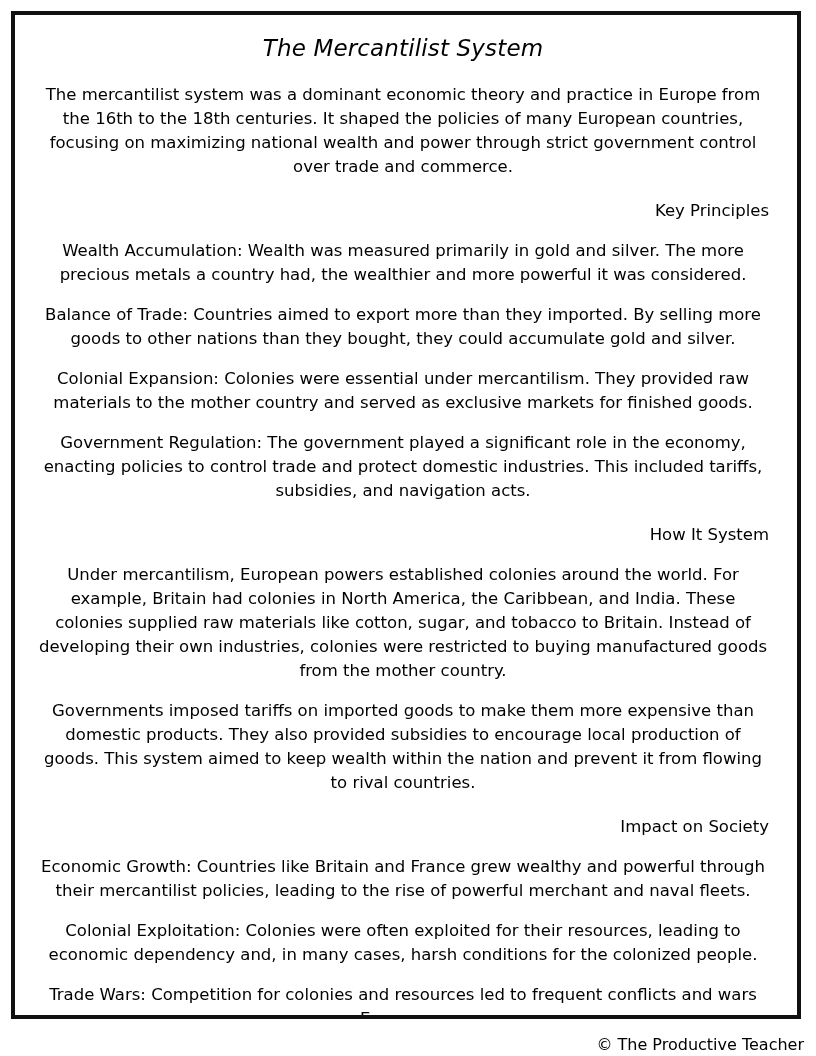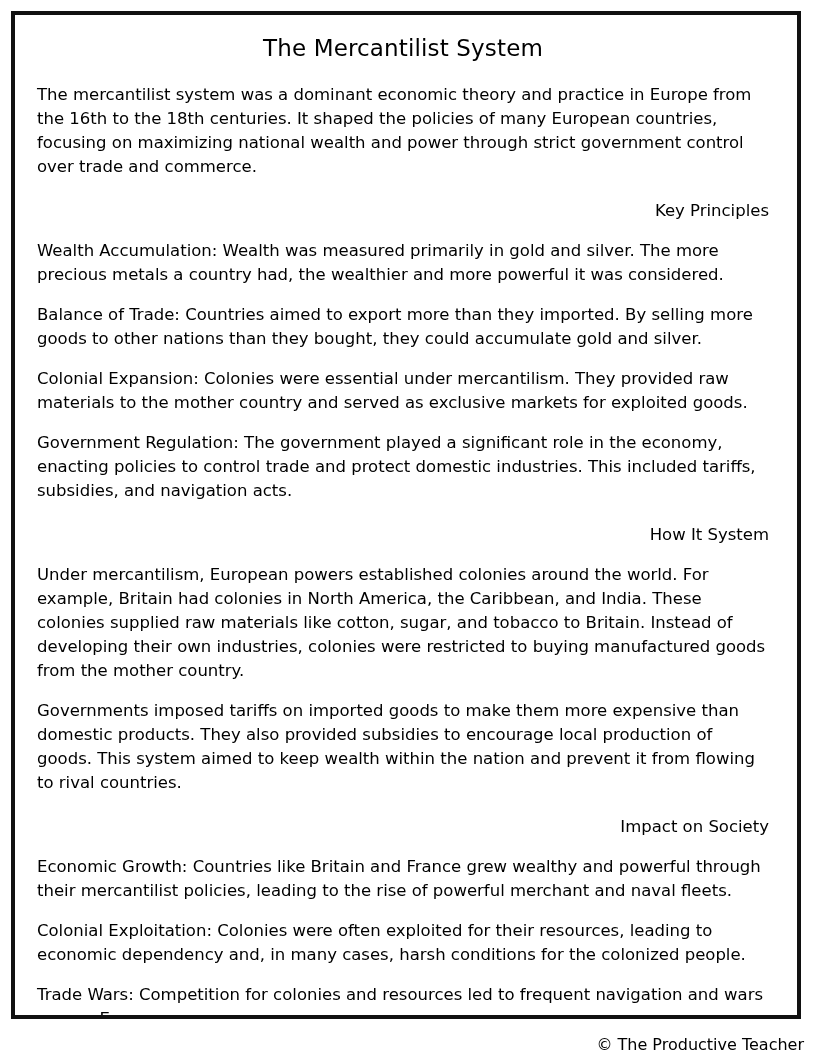--- a/index.html
+++ b/index.html
@@ -45,41 +45,42 @@
   
   .doc-title {
     margin: 0 0 0 0;
     padding: 0;
     font-size: 23px;
     font-weight: 400;
     line-height: 30px;
     text-align: center;
     letter-spacing: 0.15px;
     color: #000000;
+    font-style: italic;
   }
 
   
   .section-heading {
     margin: 0;
     padding: 0;
     font-size: 16.5px;
     font-weight: 400;
     line-height: 24px;
     text-align: right;
     color: #000000;
   }
 
   
   .para {
     margin: 0;
     padding: 0;
     font-size: 16.5px;
     font-weight: 400;
     line-height: 24px;
-    text-align: left;
+    text-align: center;
     color: #000000;
   }
 
   
   .gap-intro   { height: 20px; }
   .gap-sec     { height: 20px; }
   .gap-after-h { height: 16px; }
   .gap-para    { height: 16px; }
 
   
@@ -114,21 +115,21 @@
       <h2 class="section-heading">Key Principles</h2>
 
       <div class="gap-after-h"></div>
 
       <p class="para">Wealth Accumulation: Wealth was measured primarily in gold and silver. The more precious metals a country had, the wealthier and more powerful it was considered.</p>
       <div class="gap-para"></div>
 
       <p class="para">Balance of Trade: Countries aimed to export more than they imported. By selling more goods to other nations than they bought, they could accumulate gold and silver.</p>
       <div class="gap-para"></div>
 
-      <p class="para">Colonial Expansion: Colonies were essential under mercantilism. They provided raw materials to the mother country and served as exclusive markets for exploited goods.</p>
+      <p class="para">Colonial Expansion: Colonies were essential under mercantilism. They provided raw materials to the mother country and served as exclusive markets for finished goods.</p>
       <div class="gap-para"></div>
 
       <p class="para">Government Regulation: The government played a significant role in the economy, enacting policies to control trade and protect domestic industries. This included tariffs, subsidies, and navigation acts.</p>
 
       <div class="gap-sec"></div>
 
       <h2 class="section-heading">How It System</h2>
 
       <div class="gap-after-h"></div>
 
@@ -142,20 +143,20 @@
       <h2 class="section-heading">Impact on Society</h2>
 
       <div class="gap-after-h"></div>
 
       <p class="para">Economic Growth: Countries like Britain and France grew wealthy and powerful through their mercantilist policies, leading to the rise of powerful merchant and naval fleets.</p>
       <div class="gap-para"></div>
 
       <p class="para">Colonial Exploitation: Colonies were often exploited for their resources, leading to economic dependency and, in many cases, harsh conditions for the colonized people.</p>
       <div class="gap-para"></div>
 
-      <p class="para">Trade Wars: Competition for colonies and resources led to frequent navigation and wars among European powers.</p>
+      <p class="para">Trade Wars: Competition for colonies and resources led to frequent conflicts and wars among European powers.</p>
 
     </div>
   </div>
 
   <div class="footer-credit">© The Productive Teacher</div>
 
 </div>
 
 </body></html>

